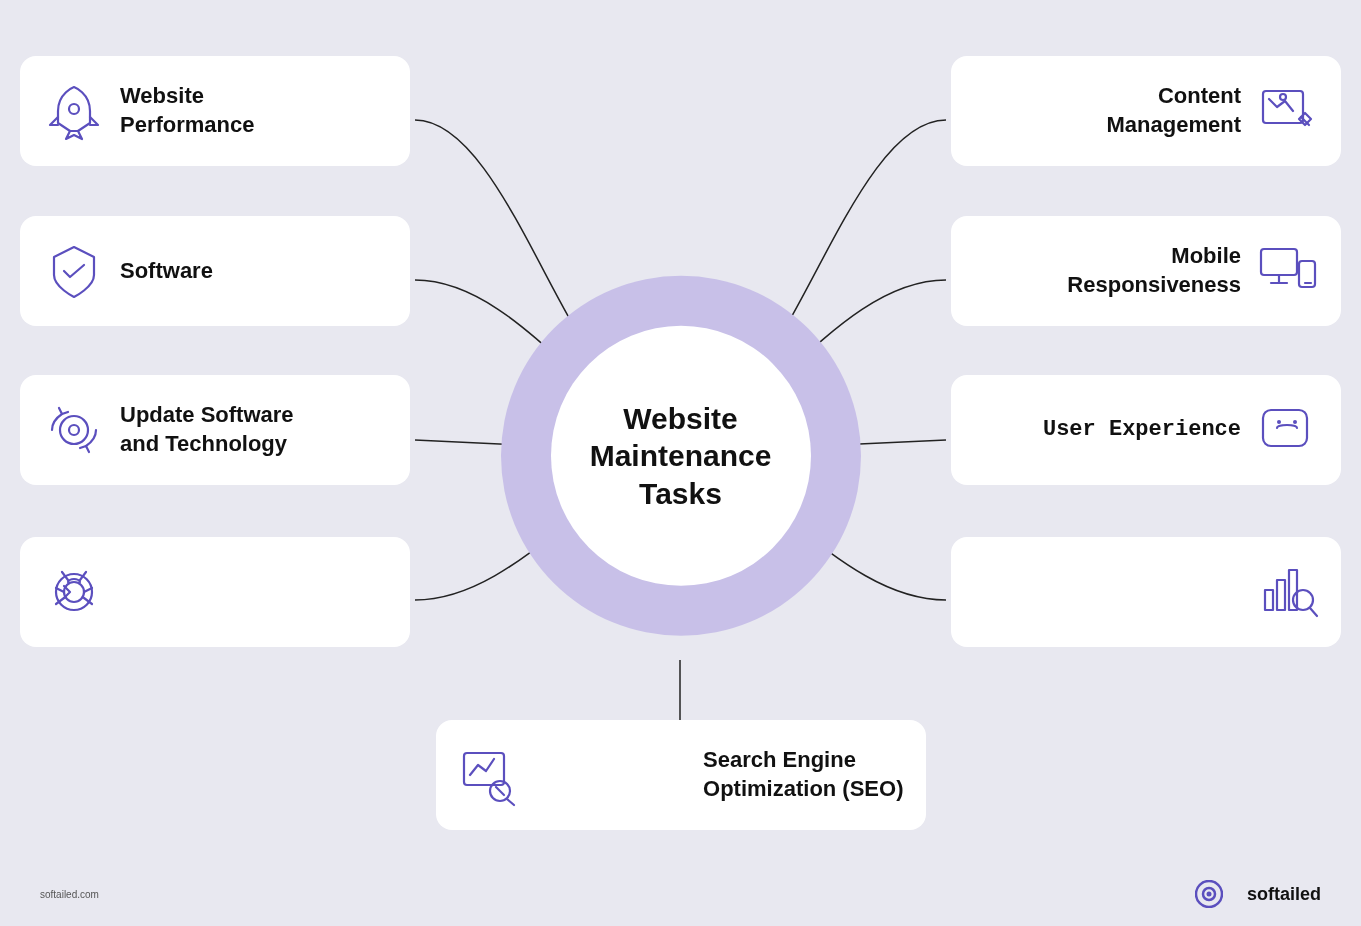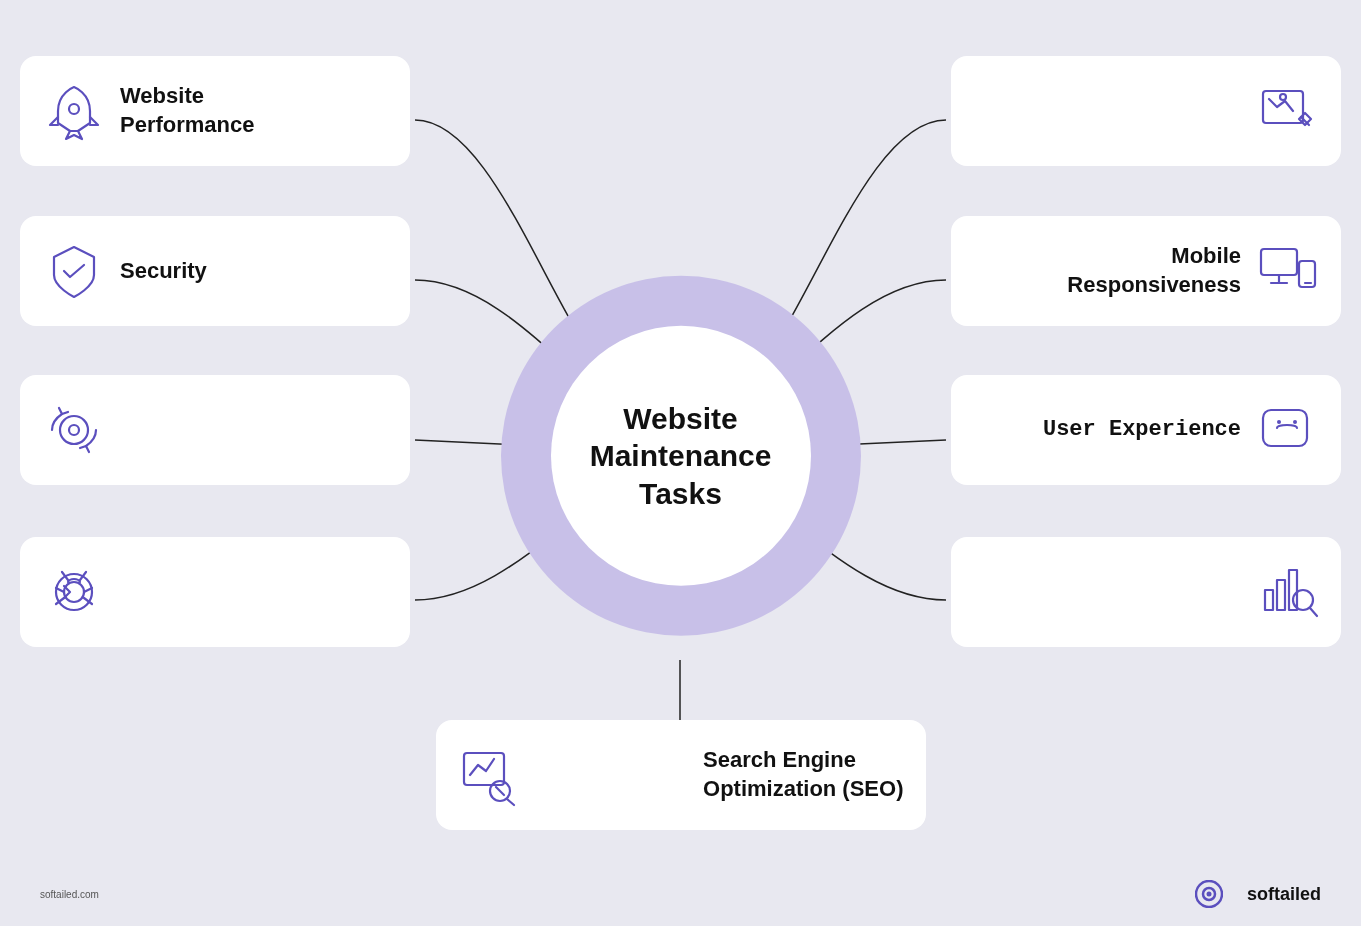--- a/index.html
+++ b/index.html
@@ -165,35 +165,37 @@
 Performance</div>
 </div>
 
 <div class="card" style="left:20px; top:216px;">
   <div class="card-icon">
     <svg viewBox="0 0 64 64" class="icon-svg" width="64" height="64">
       <path d="M32 8 L52 18 L52 36 C52 48 32 58 32 58 C32 58 12 48 12 36 L12 18 Z"></path>
       <polyline points="22,32 28,38 42,26"></polyline>
     </svg>
   </div>
-  <div class="card-label" style="white-space:pre-line;">Security</div>
+  <div class="card-label" style="white-space:pre-line;">Software</div>
 </div>
 
 <div class="card" style="left:20px; top:375px;">
   <div class="card-icon">
     <svg viewBox="0 0 64 64" class="icon-svg" width="64" height="64">
       <circle cx="32" cy="32" r="14"></circle>
       <circle cx="32" cy="32" r="5"></circle>
       <path d="M20 16 C14 20 10 26 10 32" stroke="#5b4fbe" stroke-width="2.2" fill="none" marker-end="url(#arrow)"></path>
       <path d="M44 48 C50 44 54 38 54 32" stroke="#5b4fbe" stroke-width="2.2" fill="none"></path>
 
       <polyline points="17,10 20,16 26,14"></polyline>
       <polyline points="47,54 44,48 38,50"></polyline>
     </svg>
   </div>
+  <div class="card-label" style="white-space:pre-line;">Update Software
+and Technology</div>
 </div>
 
 <div class="card" style="left:20px; top:537px;">
   <div class="card-icon">
     <svg viewBox="0 0 64 64" class="icon-svg" width="64" height="64">
       <circle cx="32" cy="32" r="18"></circle>
       <circle cx="32" cy="32" r="10"></circle>
       <polyline points="22,32 14,28"></polyline>
       <polyline points="42,32 50,28"></polyline>
       <polyline points="22,38 14,44"></polyline>
@@ -209,20 +211,22 @@
 <div class="card card-right" style="right:20px; top:56px;">
   <div class="card-icon">
     <svg viewBox="0 0 64 64" class="icon-svg" width="64" height="64">
       <rect x="8" y="12" width="40" height="32" rx="3"></rect>
       <polyline points="14,20 22,28 30,22 38,32"></polyline>
       <circle cx="28" cy="18" r="3"></circle>
       <path d="M46 38 L54 46"></path>
       <path d="M50 34 L56 40 L50 46 L44 40 Z"></path>
     </svg>
   </div>
+  <div class="card-label" style="white-space:pre-line;">Content
+Management</div>
 </div>
 
 <div class="card card-right" style="right:20px; top:216px;padding-left:48px;">
   <div class="card-icon">
     <svg viewBox="0 0 64 64" class="icon-svg" width="64" height="64">
 
       <rect x="6" y="10" width="36" height="26" rx="3"></rect>
       <line x1="24" y1="36" x2="24" y2="44"></line>
       <line x1="16" y1="44" x2="32" y2="44"></line>
 

